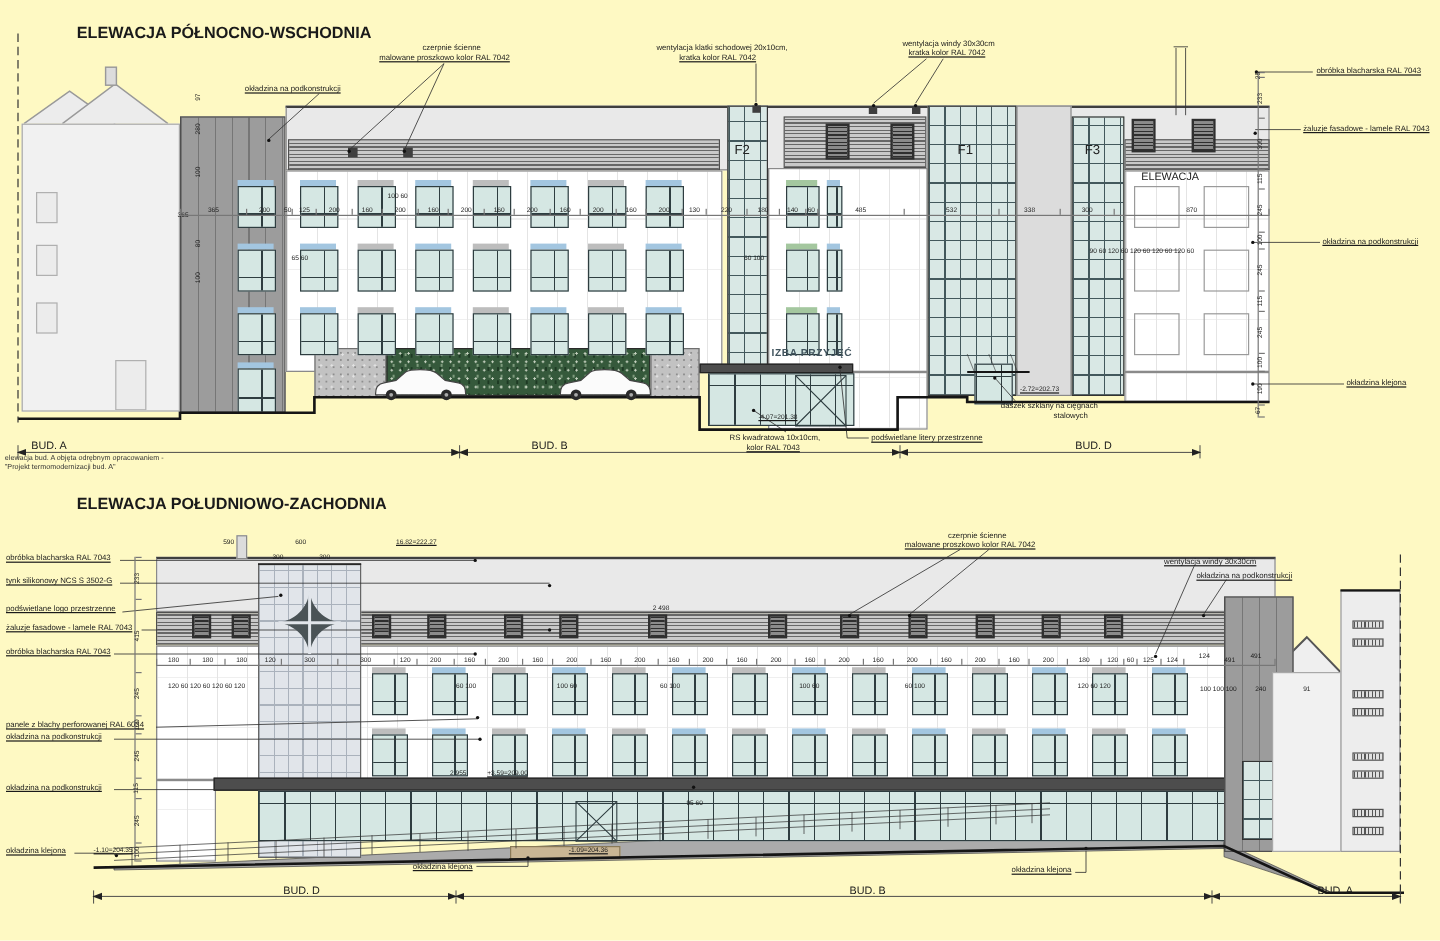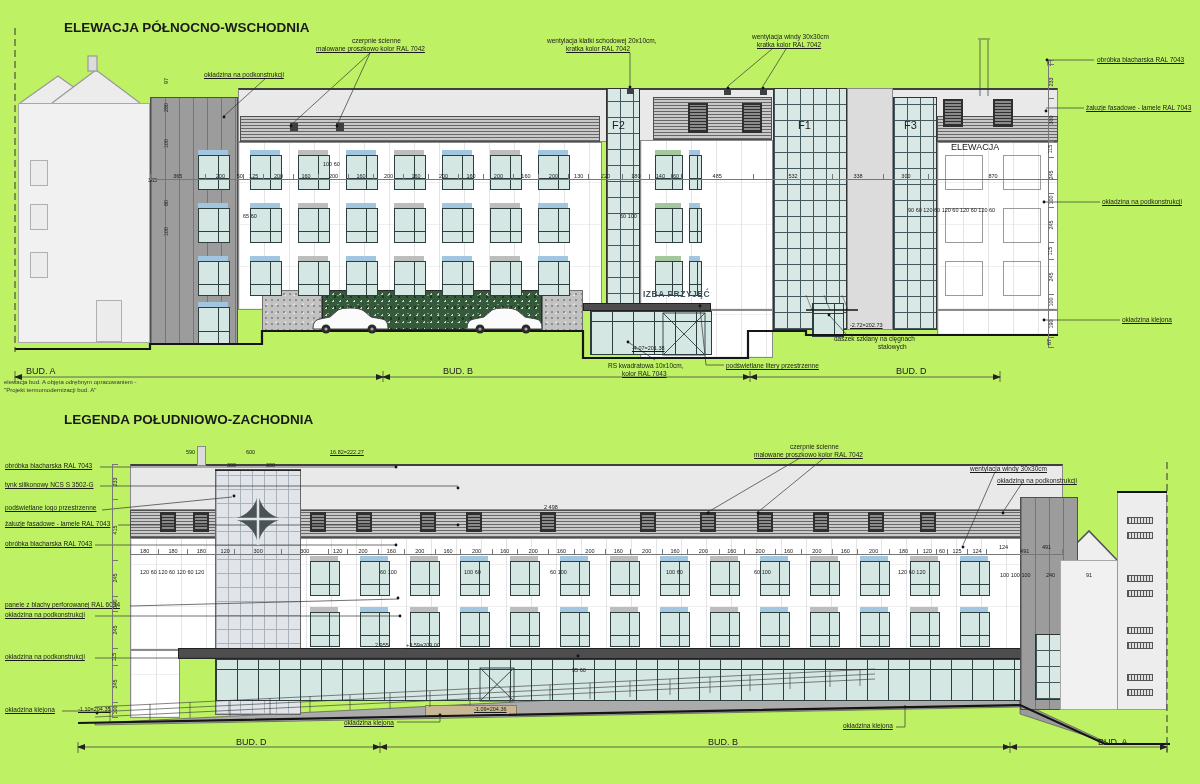--- a/index.html
+++ b/index.html
@@ -1,16 +1,16 @@
 <!DOCTYPE html>
 <html><head>
 <meta charset="utf-8">
 <style>
 html,body{margin:0;padding:0;background:#fff}
-#stage{position:relative;width:1200px;height:784px;background:#bef264;overflow:hidden;
+#stage{position:relative;width:1200px;height:784px;background:#fef9c3;overflow:hidden;
   font-family:"Liberation Sans",sans-serif;color:#1a1a1a}
 #stage svg{position:absolute;left:0;top:0}
 .blk{position:absolute;display:block;box-sizing:border-box}
 .wall-faint{background:#f1f1f1;border:1px solid #a8a8a8}
 .wall-faint2{background:#ededed;border:1px solid #9a9a9a}
 .wout{background:#ececec;border:1px solid #b0b0b0}
 .clad-dark{background:#9c9c9c;border:1px solid #4f4f4f;
   background-image:repeating-linear-gradient(90deg,#767676 0 1px,transparent 1px 14px)}
 .wall-light{background:#e9e9e9;border:1px solid #8a8a8a;border-top:2.5px solid #3f3f3f}
 .wall-mid{background:#dcdcdc;border:1px solid #8a8a8a}
@@ -371,21 +371,21 @@
       <path d="M383,377H750" marker-start="url(#ar)" marker-end="url(#ar)"></path>
       <path d="M750,377H1000" marker-start="url(#ar)" marker-end="url(#ar)"></path>
       <path d="M78,747H380" marker-start="url(#ar)" marker-end="url(#ar)"></path>
       <path d="M380,747H1010" marker-start="url(#ar)" marker-end="url(#ar)"></path>
       <path d="M1010,747H1167" marker-start="url(#ar)" marker-end="url(#ar)"></path>
     </g>
   </svg>
 
   <div id="txt">
     <div class="tag ann b" style="left:64px;top:20px;font-size:13.5px">ELEWACJA PÓŁNOCNO-WSCHODNIA</div>
-    <div class="tag ann b" style="left:64px;top:412px;font-size:13.5px">LEGENDA POŁUDNIOWO-ZACHODNIA</div>
+    <div class="tag ann b" style="left:64px;top:412px;font-size:13.5px">ELEWACJA POŁUDNIOWO-ZACHODNIA</div>
     <div class="tag" style="left:612px;top:119px;font-size:11px;color:#222">F2</div>
     <div class="tag" style="left:798px;top:119px;font-size:11px;color:#222">F1</div>
     <div class="tag" style="left:904px;top:119px;font-size:11px;color:#222">F3</div>
     <div class="tag" style="left:951px;top:142px;font-size:9px">ELEWACJA</div>
     <div class="tag b" style="left:643px;top:289px;font-size:8.5px;font-weight:bold;letter-spacing:0.5px;color:#41545e">IZBA PRZYJĘĆ</div>
     <div class="tag" style="left:26px;top:366px;font-size:9px">BUD. A</div>
     <div class="tag" style="left:443px;top:366px;font-size:9px">BUD. B</div>
     <div class="tag" style="left:896px;top:366px;font-size:9px">BUD. D</div>
     <div class="tag" style="left:4px;top:379px;font-size:6px;color:#333">elewacja bud. A objęta odrębnym opracowaniem -</div>
     <div class="tag" style="left:4px;top:387px;font-size:6px;color:#333">"Projekt termomodernizacji bud. A"</div>

